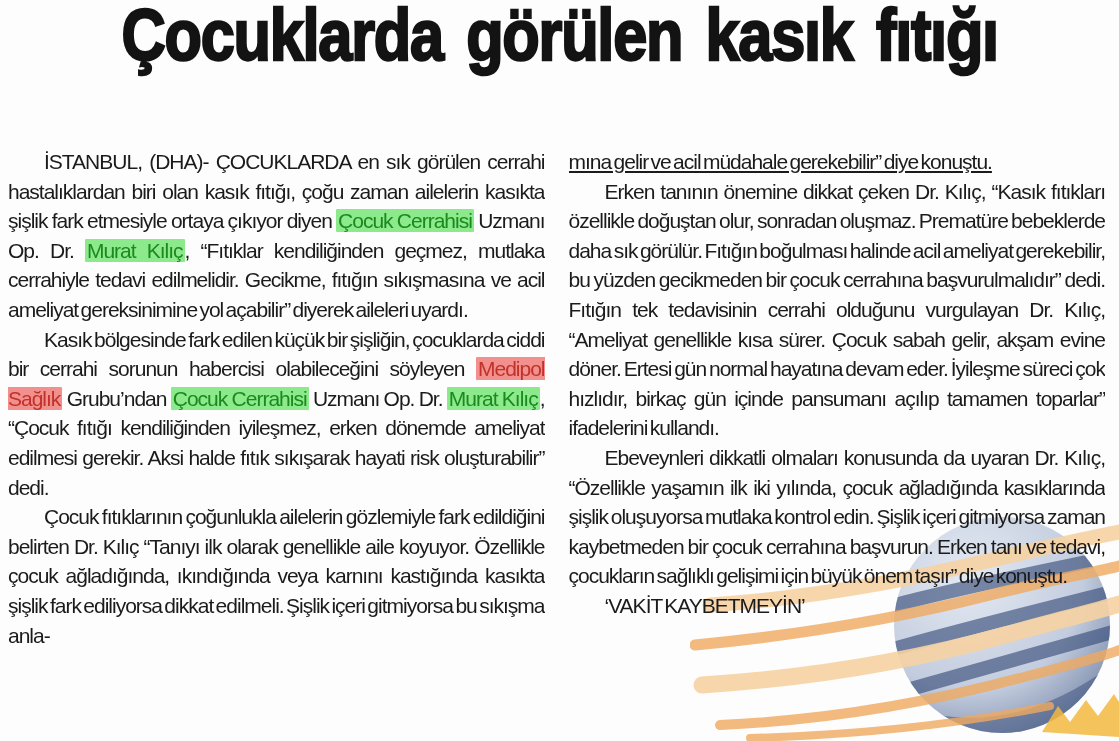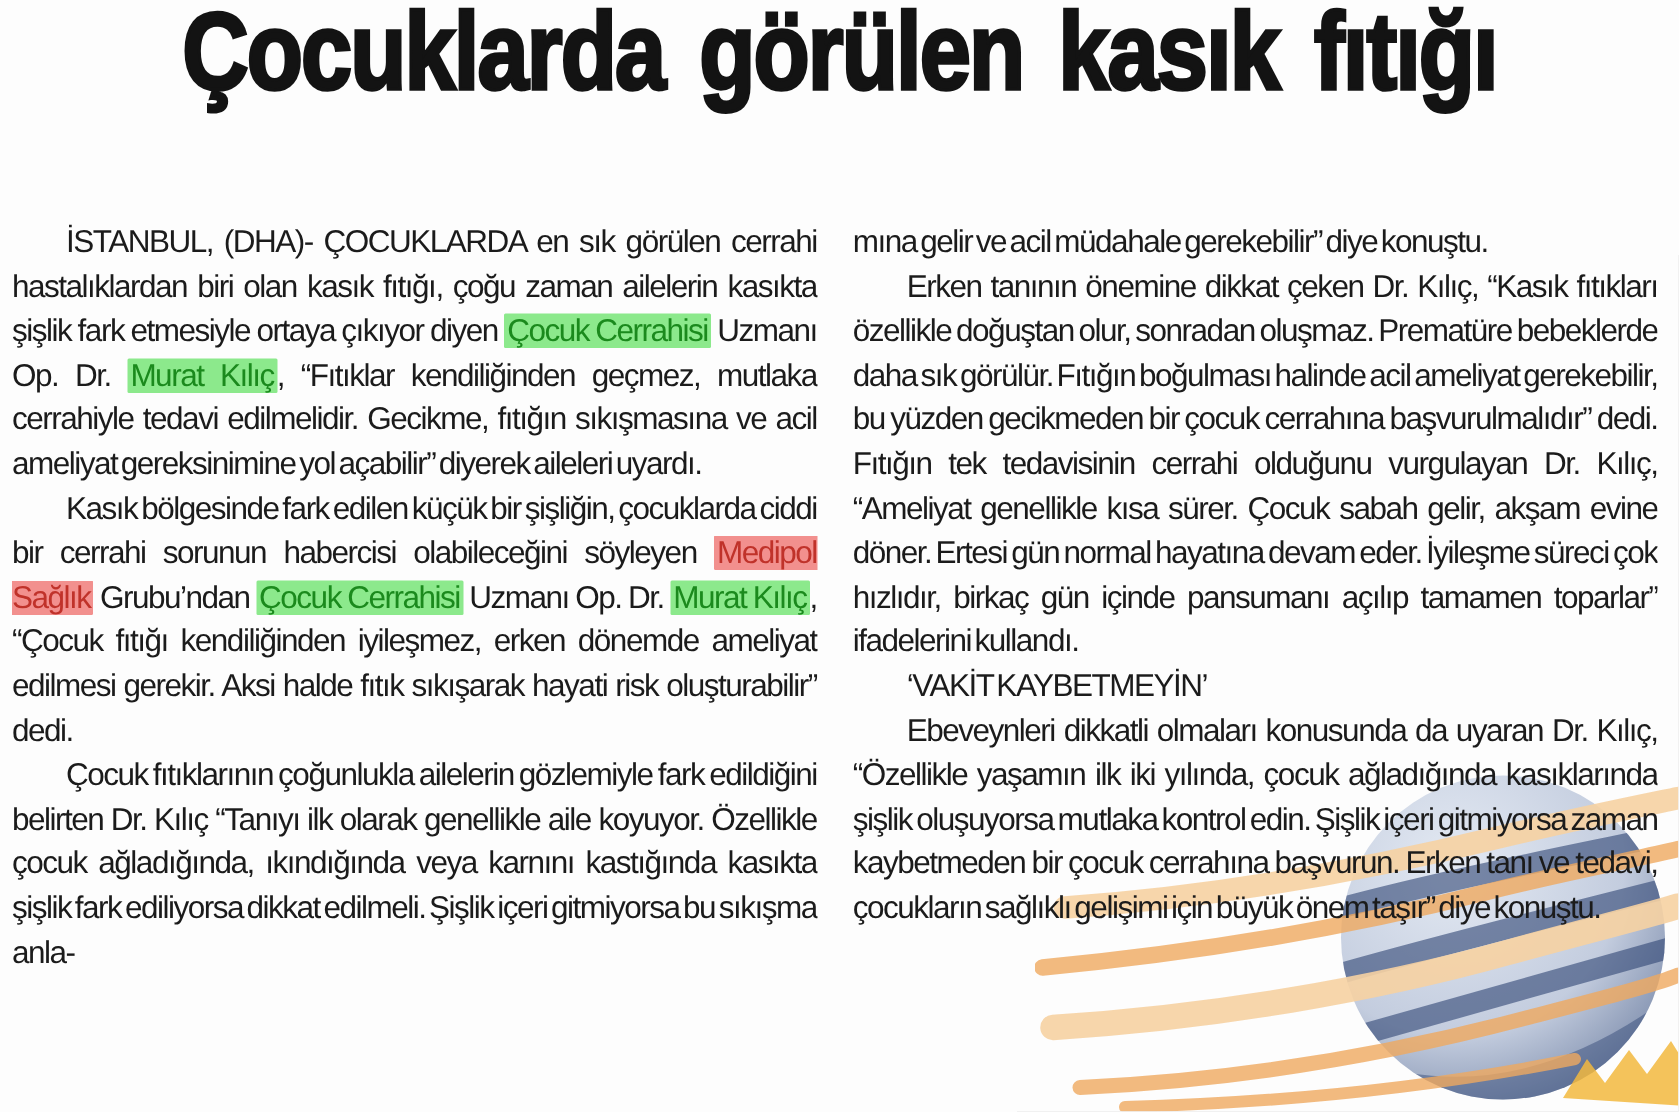--- a/index.html
+++ b/index.html
@@ -33,21 +33,21 @@
   .para{
     margin:0;
     text-indent:36px;
     font-size:21px;
     line-height:29.6px;
     letter-spacing:-1px;
     word-spacing:-2.5px;
     text-align:justify;
     color:#1b1b1b;
   }
-  .para.no-indent{text-indent:0;}
+  .para.no-indent{text-indent:0;text-decoration:underline;}
   .para.subhead{text-align:left;}
   .hl{padding:0 2px;border-radius:1px;}
   .hl-green{background:var(--green-bg);color:var(--green-text);}
   .hl-red{background:var(--red-bg);color:var(--red-text);}
   
   .watermark{position:absolute;left:690px;top:480px;width:429px;height:261px;z-index:1;}
   .wm-stop-a{stop-color:var(--wm-globe-light);}
   .wm-stop-b{stop-color:var(--wm-globe-mid);}
   .wm-stop-c{stop-color:var(--wm-globe-dark);}
   .wm-band{stroke:var(--wm-navy);stroke-width:14;fill:none;opacity:.6;stroke-linecap:round;}
@@ -96,18 +96,18 @@
 
   <main class="columns">
     <div class="col" id="col-left">
         <p class="para"><span>İSTANBUL, (DHA)- ÇOCUKLARDA en sık görülen cerrahi hastalıklardan biri olan kasık fıtığı, çoğu zaman ailelerin kasıkta şişlik fark etmesiyle ortaya çıkıyor diyen </span><span class="hl hl-green">Çocuk Cerrahisi</span><span> Uzmanı Op. Dr. </span><span class="hl hl-green">Murat Kılıç</span><span>, “Fıtıklar kendiliğinden geçmez, mutlaka cerrahiyle tedavi edilmelidir. Gecikme, fıtığın sıkışmasına ve acil ameliyat gereksinimine yol açabilir” diyerek aileleri uyardı.</span></p>
         <p class="para"><span>Kasık bölgesinde fark edilen küçük bir şişliğin, çocuklarda ciddi bir cerrahi sorunun habercisi olabileceğini söyleyen </span><span class="hl hl-red">Medipol Sağlık</span><span> Grubu’ndan </span><span class="hl hl-green">Çocuk Cerrahisi</span><span> Uzmanı Op. Dr. </span><span class="hl hl-green">Murat Kılıç</span><span>, “Çocuk fıtığı kendiliğinden iyileşmez, erken dönemde ameliyat edilmesi gerekir. Aksi halde fıtık sıkışarak hayati risk oluşturabilir” dedi.</span></p>
         <p class="para"><span>Çocuk fıtıklarının çoğunlukla ailelerin gözlemiyle fark edildiğini belirten Dr. Kılıç “Tanıyı ilk olarak genellikle aile koyuyor. Özellikle çocuk ağladığında, ıkındığında veya karnını kastığında kasıkta şişlik fark ediliyorsa dikkat edilmeli. Şişlik içeri gitmiyorsa bu sıkışma anla-</span></p>
       </div>
     <div class="col" id="col-right">
         <p class="para no-indent"><span>mına gelir ve acil müdahale gerekebilir” diye konuştu.</span></p>
         <p class="para"><span>Erken tanının önemine dikkat çeken Dr. Kılıç, “Kasık fıtıkları özellikle doğuştan olur, sonradan oluşmaz. Prematüre bebeklerde daha sık görülür. Fıtığın boğulması halinde acil ameliyat gerekebilir, bu yüzden gecikmeden bir çocuk cerrahına başvurulmalıdır” dedi. Fıtığın tek tedavisinin cerrahi olduğunu vurgulayan Dr. Kılıç, “Ameliyat genellikle kısa sürer. Çocuk sabah gelir, akşam evine döner. Ertesi gün normal hayatına devam eder. İyileşme süreci çok hızlıdır, birkaç gün içinde pansumanı açılıp tamamen toparlar” ifadelerini kullandı.</span></p>
+        <p class="para"><span>Ebeveynleri dikkatli olmaları konusunda da uyaran Dr. Kılıç, “Özellikle yaşamın ilk iki yılında, çocuk ağladığında kasıklarında şişlik oluşuyorsa mutlaka kontrol edin. Şişlik içeri gitmiyorsa zaman kaybetmeden bir çocuk cerrahına başvurun. Erken tanı ve tedavi, çocukların sağlıklı gelişimi için büyük önem taşır” diye konuştu.</span></p>
         <p class="para subhead"><span>‘VAKİT KAYBETMEYİN’</span></p>
-        <p class="para"><span>Ebeveynleri dikkatli olmaları konusunda da uyaran Dr. Kılıç, “Özellikle yaşamın ilk iki yılında, çocuk ağladığında kasıklarında şişlik oluşuyorsa mutlaka kontrol edin. Şişlik içeri gitmiyorsa zaman kaybetmeden bir çocuk cerrahına başvurun. Erken tanı ve tedavi, çocukların sağlıklı gelişimi için büyük önem taşır” diye konuştu.</span></p>
       </div>
   </main>
 
 </div>
 
 </body></html>

